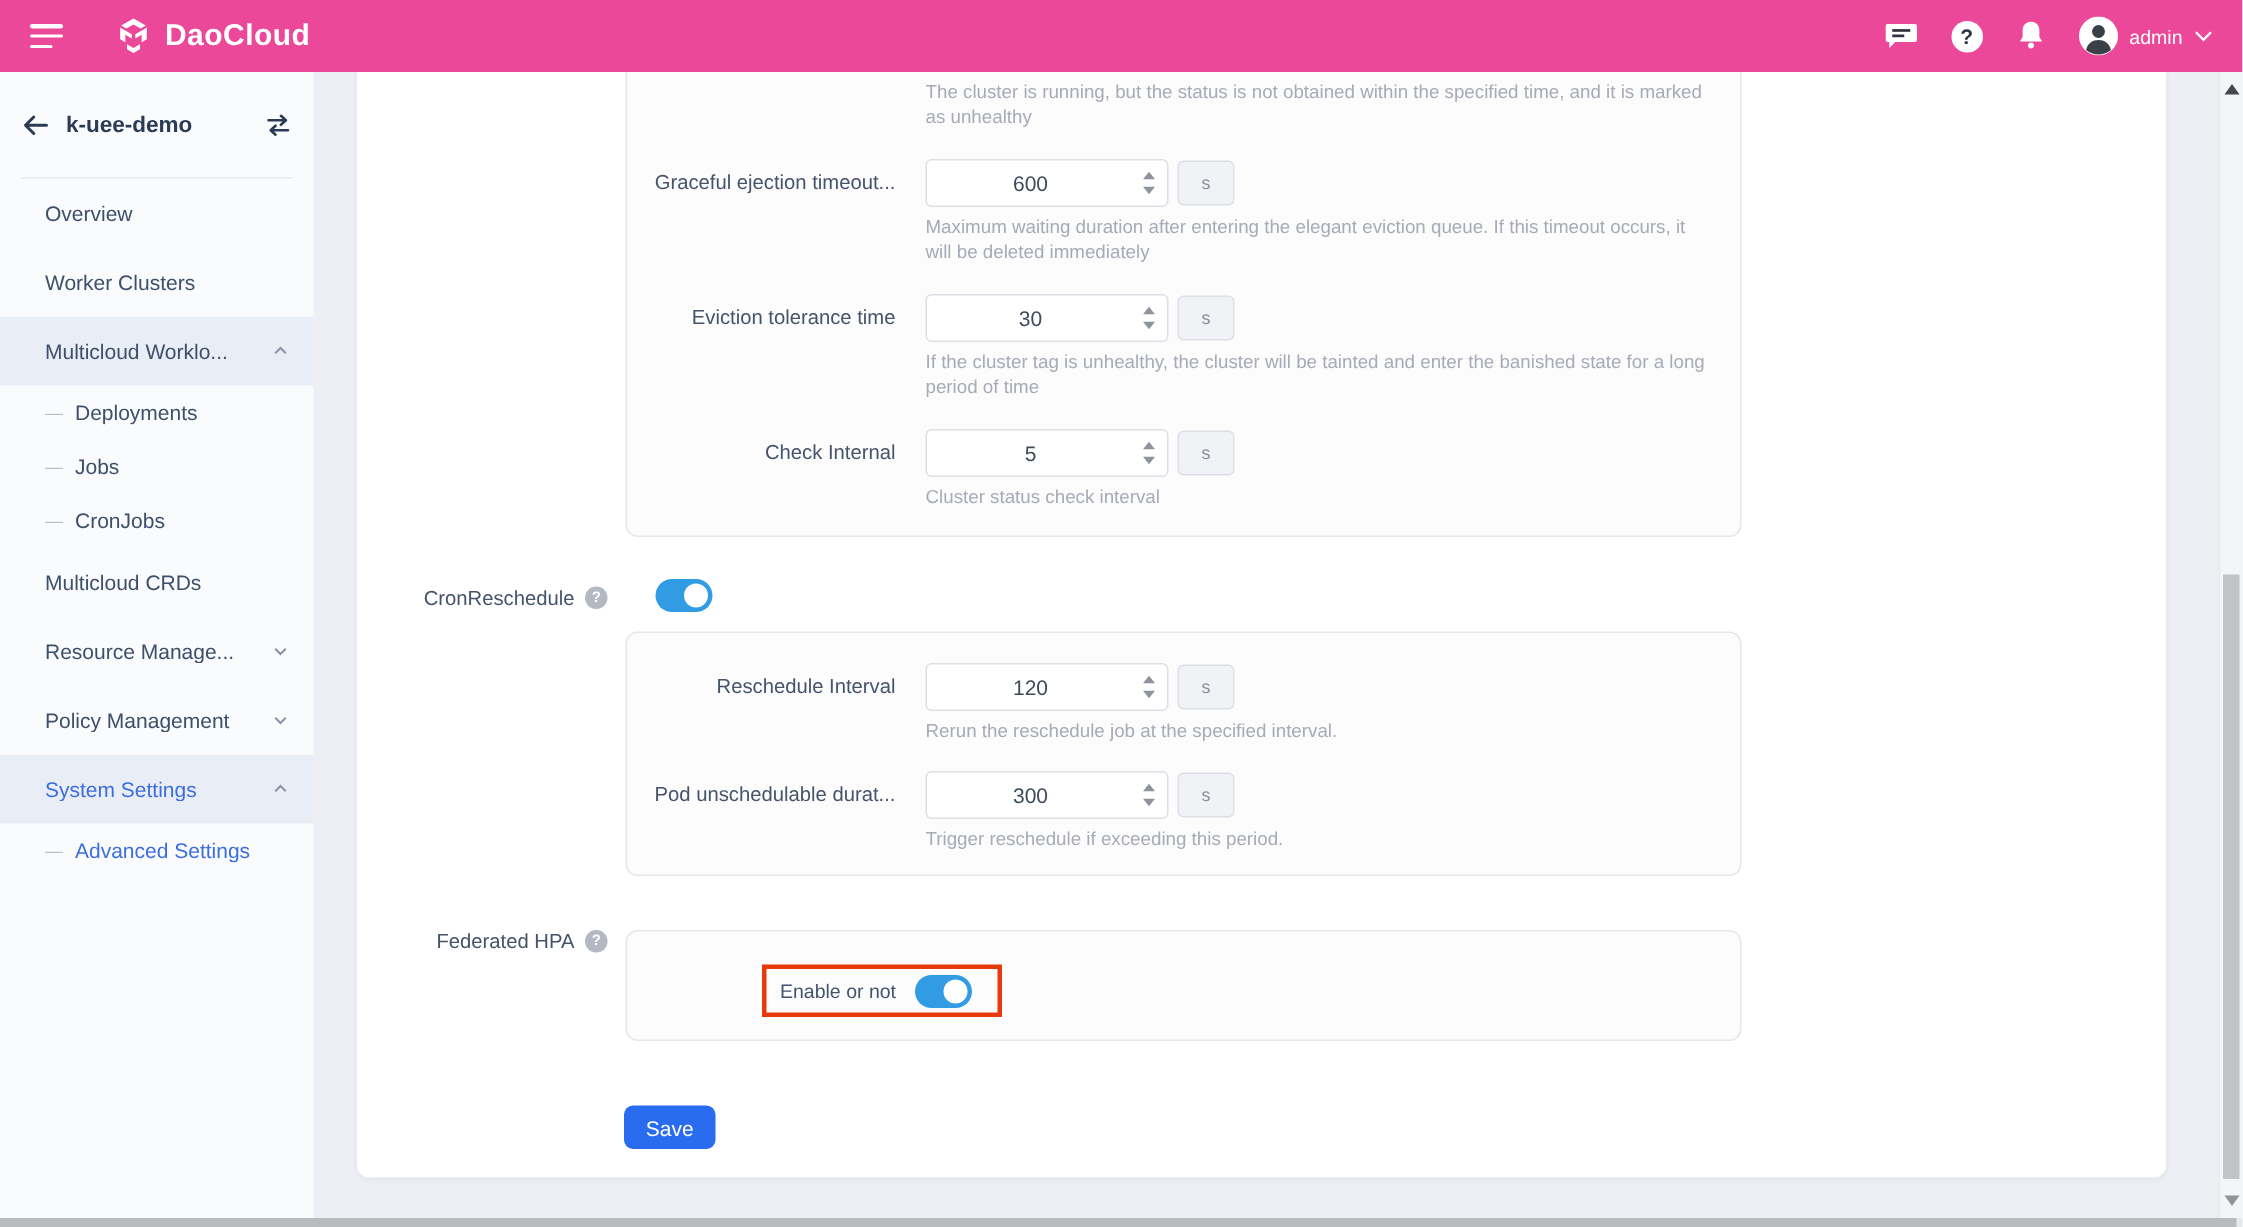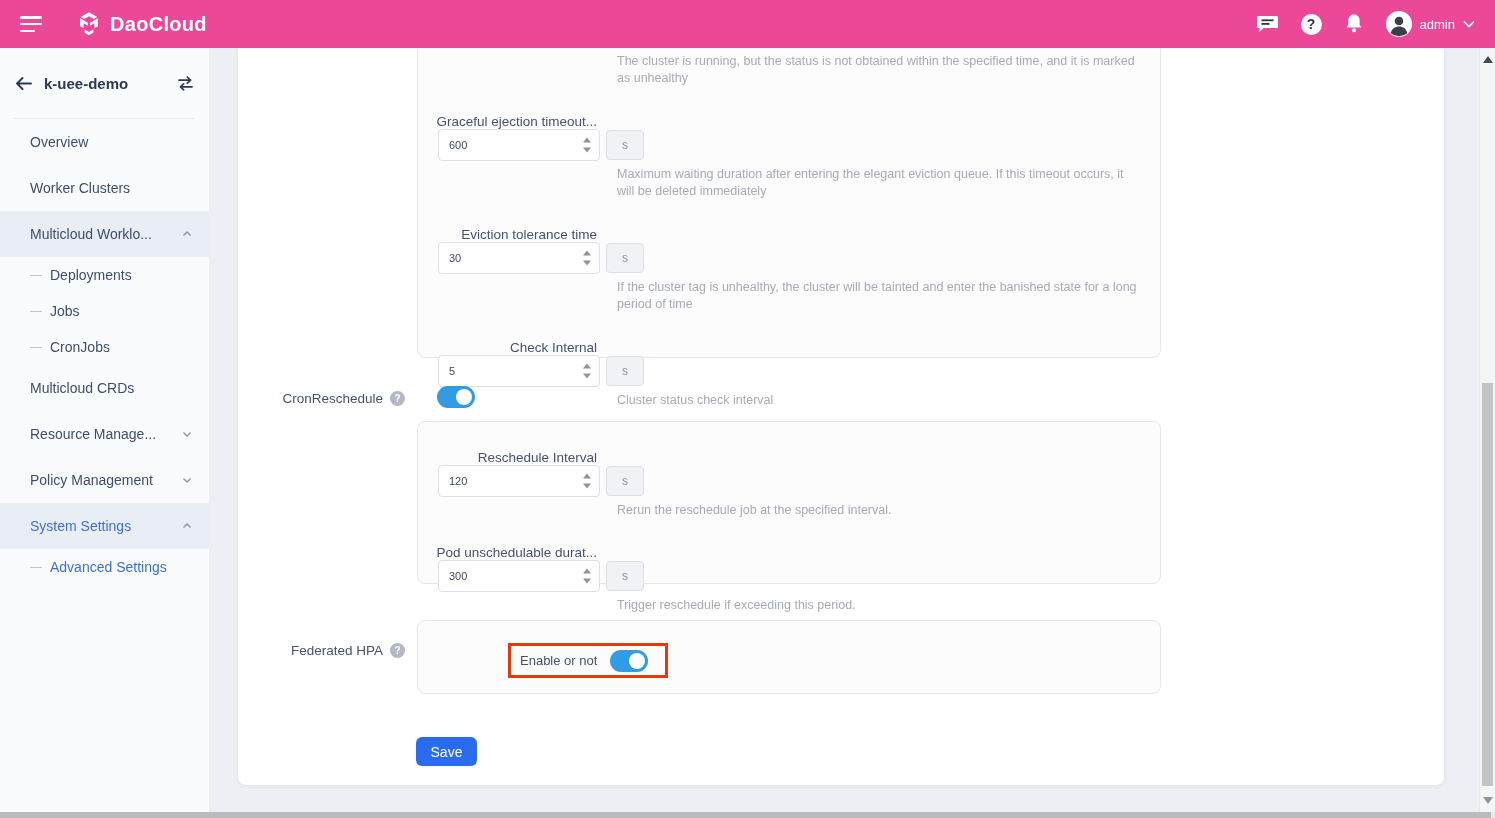--- a/index.html
+++ b/index.html
@@ -39,48 +39,48 @@
 
   
   .content-card { position:absolute; left:238px; top:48px; width:1206px; height:737px; background:#fff;
                   border-radius:0 0 8px 8px; box-shadow:0 1px 4px rgba(40,50,70,.07); overflow:hidden; z-index:5; }
   .form-area { position:absolute; inset:0;border-radius:27px; }
   .group { position:absolute; left:179px; width:744px; border:1px solid #e4e7ec; border-radius:8px; background:#fcfcfd; }
   .group1 { top:-20px; height:330px; padding-top:24px; }
   .group2 { top:373px; height:163px; padding-top:20px; }
   .group3 { top:572px; height:74px; }
 
-  .frow { display:flex; align-items:flex-start;flex-direction:column; }
+  .frow { display:flex; align-items:flex-start; }
   .flabel { width:179px; flex:none; text-align:right; font-size:13.5px; color:#46536b;
             padding-top:8px; white-space:nowrap; }
   .ctrl { margin-left:20px; display:flex; }
   .num-input { position:relative; width:162px; height:32px; border:1px solid #dcdfe6;
                border-radius:4px; background:#fff; }
   .num-input input { border:none; outline:none; width:128px; height:30px; padding-left:10px;
-                     font-size:11px; color:#3f4a5a; background:transparent;
-                     font-family:"Liberation Sans", sans-serif; }
+                     font-size:14px; color:#3f4a5a; background:transparent;
+                     font-family:"Liberation Sans", sans-serif;text-align:center; }
   .spin { position:absolute; right:8px; top:50%; transform:translateY(-50%); display:flex;
           flex-direction:column; gap:5px; cursor:pointer; }
   .tri-up { width:0; height:0; border-left:4px solid transparent; border-right:4px solid transparent;
             border-bottom:5px solid #8f949c; }
   .tri-down { width:0; height:0; border-left:4px solid transparent; border-right:4px solid transparent;
               border-top:5px solid #8f949c; }
   .unit { display:flex; align-items:center; justify-content:center; width:38px; height:30px;
           margin:1px 0 0 6px; background:#f0f2f5; border:1px solid #dcdfe6; border-radius:4px;
           color:#8b919e; font-size:12px; }
   .helper { margin:5px 0 0 199px; width:524px; font-size:12.5px; color:#a6abb6; line-height:17px; }
   .mt19 { margin-top:19px; } .mt18 { margin-top:18px; }
 
   .label-row { position:absolute; left:0; width:179px; display:flex; align-items:center;
                justify-content:flex-end; padding-right:12px; gap:7px; }
   .label-row .ltext { font-size:13.5px; color:#46536b; white-space:nowrap; }
   .help-dot { width:15px; height:15px; border-radius:50%; background:#b3b8c2; color:#fff;
               font-size:10px; font-weight:bold; display:flex; align-items:center; justify-content:center; flex:none; }
   .cron-label-row { top:338px; height:24px; }
-  .hpa-label-row { top:593px; height:18px; }
+  .hpa-label-row { top:570px; height:18px; }
   .toggle { width:38px; height:22px; border-radius:11px; background:#319be3; position:relative;
             cursor:pointer; flex:none; }
   .toggle::after { content:""; position:absolute; width:16px; height:16px; border-radius:50%;
                    background:#fff; right:3px; top:3px; }
   .cron-toggle-wrap { position:absolute; left:199px; top:338px; }
 
   .red-highlight { position:absolute; left:90px; top:22px; width:160px; height:35px;
                    border:3px solid #e8380d; display:flex; align-items:center; padding-left:9px; }
   .red-highlight .ltext { font-size:13px; color:#44536d; white-space:nowrap; }
   .red-highlight .toggle { margin-left:13px; }

